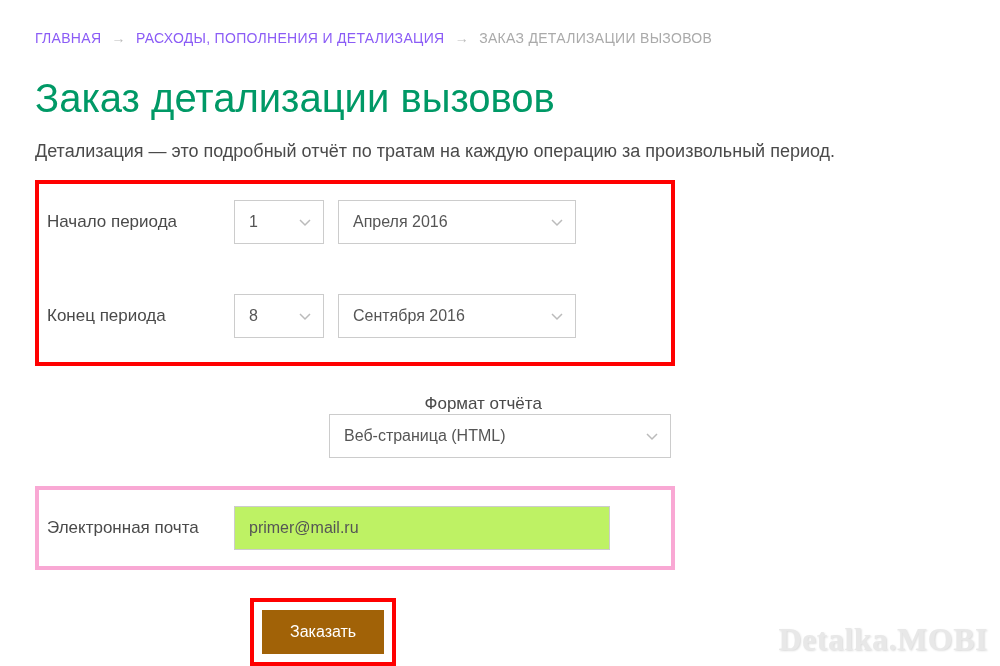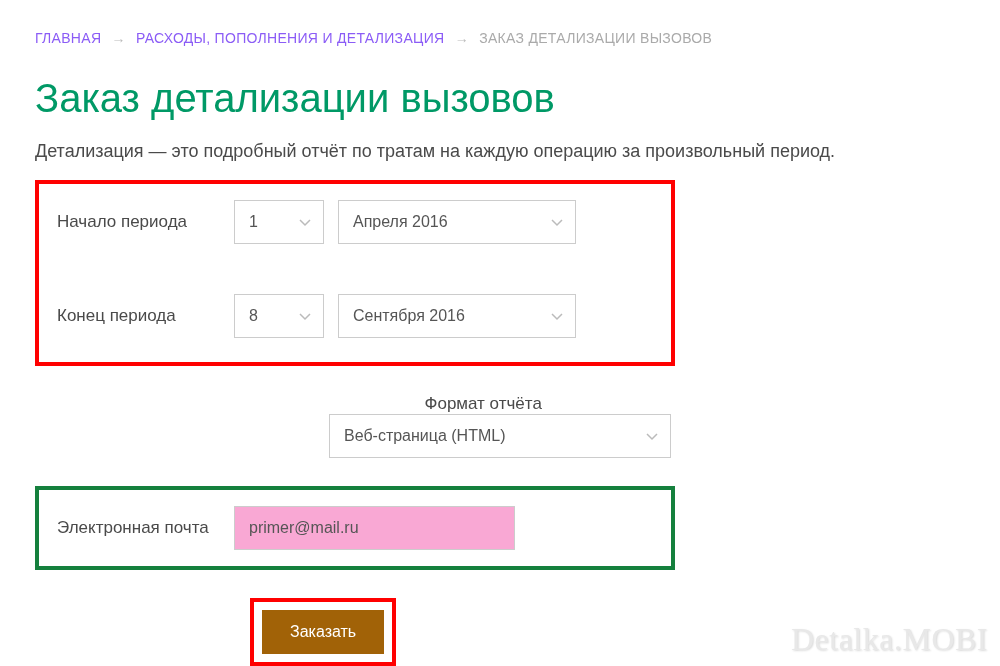--- a/index.html
+++ b/index.html
@@ -56,21 +56,21 @@
       display: flex;
       align-items: center;
       margin-bottom: 16px;
       position: relative;
     }
     
     .form-label {
       width: 195px;
       font-size: 17px;
       color: #4a4a4a;
-      padding-left: 18px;
+      padding-left: 8px;
     }
     
     .form-controls {
       display: flex;
       gap: 14px;
     }
     
     .select-box {
       position: relative;
       border: 1px solid #ccc;
@@ -101,23 +101,23 @@
       padding-right: 36px;
     }
     
     .select-format {
       width: 342px;
       padding-right: 54px;
     }
     
     .text-input {
       border: 1px solid #ccc;
-      background: #f9a8d4;
+      background: #bef264;
       height: 44px;
-      width: 281px;
+      width: 376px;
       padding: 1px 14px;
       font-size: 16px;
       color: #555;
       outline: none;
     }
     
     .highlighted-block {
       border: 4px solid #ff0000;
       padding: 16px 0px 16px 0px;
       margin-bottom: 28px;
@@ -136,21 +136,21 @@
       margin-bottom: 28px;
       padding-left: 0px;
       flex-direction: column;
     }
     
     .regular-row .form-label {
       padding-left: 22px;
     }
     
     .email-block {
-      border: 4px solid #15803d;
+      border: 4px solid #f9a8d4;
       padding: 16px 0px;
       margin-bottom: 28px;
       width: 640px;
     }
     
     .email-block .form-row {
       margin-bottom: 0;
     }
     
     .submit-row {
@@ -175,20 +175,21 @@
     
     .watermark {
       position: absolute;
       bottom: 8px;
       right: 12px;
       font-size: 32px;
       color: #e8e8e8;
       font-family: Georgia, serif;
       letter-spacing: 0.5px;
       text-shadow: 1px 1px 2px rgba(0,0,0,0.15);
+      font-weight: bold;
     }
     
     .chevron svg {
       width: 12px;
       height: 8px;
     }
   </style>
 </head>
 <body>
 

